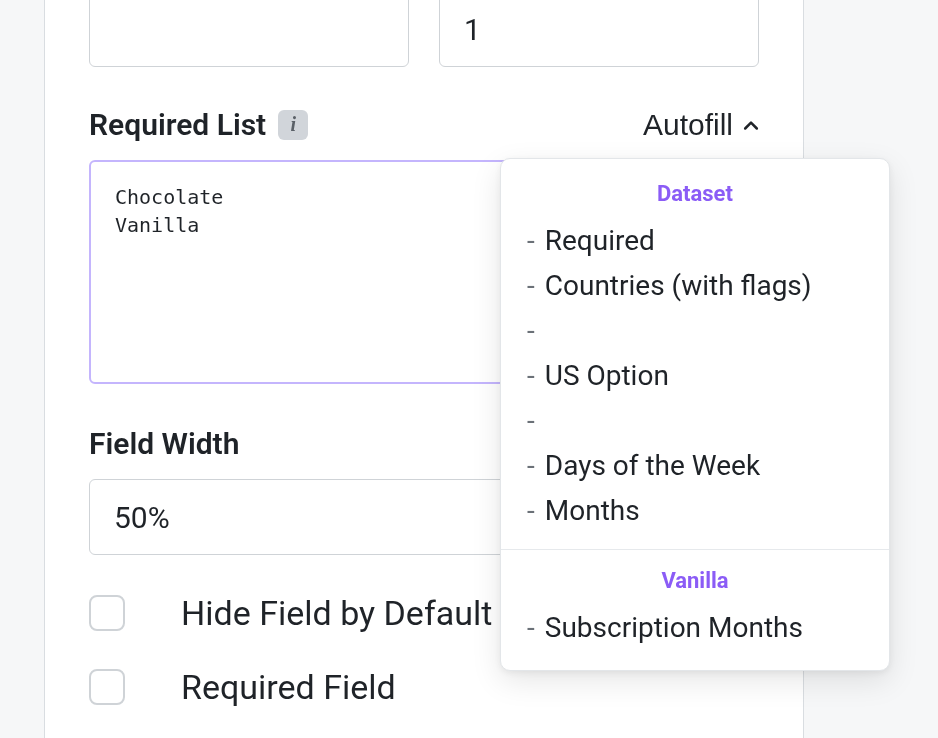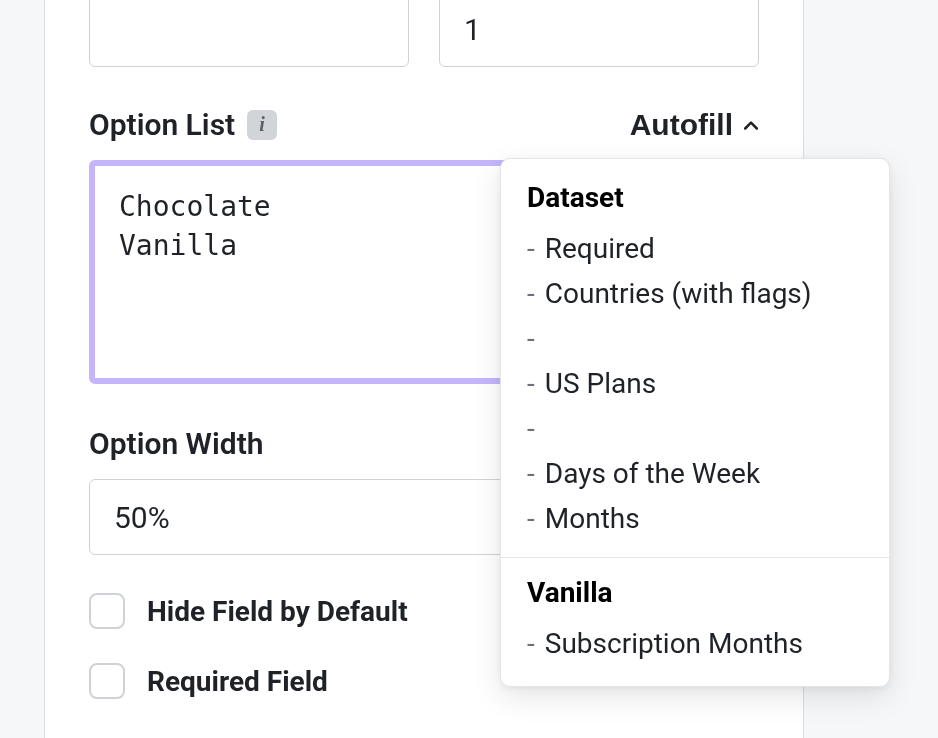--- a/index.html
+++ b/index.html
@@ -72,39 +72,39 @@
     font-family: Georgia, serif;
     font-style: italic;
     font-weight: 600;
     font-size: 20px;
   }
   .autofill-btn {
     display: flex;
     align-items: center;
     gap: 8px;
     font-size: 30px;
-    font-weight: 700;
+    font-weight: 400;
     color: #1f2328;
     cursor: pointer;
     background: none;
     border: none;
   }
   .chevron {
     width: 18px;
     height: 18px;
   }
   .chevron svg { display: block; }
   .textarea {
     width: 100%;
     height: 224px;
-    border: 6px solid #c4b5fd;
+    border: 2px solid #c4b5fd;
     border-radius: 6px;
     padding: 22px 24px;
     font-family: ui-monospace, SFMono-Regular, Menlo, Consolas, monospace;
-    font-size: 28px;
+    font-size: 20px;
     line-height: 1.38;
     color: #1f2328;
     background: #fff;
     white-space: pre;
     resize: none;
   }
   .checkbox-row {
     display: flex;
     align-items: center;
     gap: 22px;
@@ -113,44 +113,46 @@
   .checkbox {
     width: 36px;
     height: 36px;
     border: 2px solid #cfd3d7;
     border-radius: 8px;
     background: #fff;
     flex-shrink: 0;
     cursor: pointer;
   }
   .checkbox-label {
-    font-size: 28px;
-    font-weight: 700;
-    color: #1f2328;
+    font-size: 34px;
+    font-weight: 400;
+    color: #1f2328;
+    margin-left: 34px;
   }
   
   .dropdown {
     position: absolute;
     left: 500px;
     top: 158px;
     width: 390px;
     background: #fff;
     border: 1px solid #e3e6e9;
     border-radius: 10px;
     box-shadow: 0 10px 30px rgba(0,0,0,0.10), 0 2px 6px rgba(0,0,0,0.06);
     padding: 22px 0 20px 0;
   }
   .dropdown-section {
     padding: 0 26px;
   }
   .dropdown-heading {
-    font-size: 28px;
+    font-size: 22px;
     font-weight: 700;
-    color: #000000;
+    color: #8b5cf6;
     margin-bottom: 12px;
+    text-align: center;
   }
   .dropdown-item {
     display: flex;
     align-items: baseline;
     gap: 10px;
     font-size: 28px;
     color: #1f2328;
     padding: 6px 0;
     cursor: pointer;
   }
@@ -174,39 +176,39 @@
       <div class="input-box"></div>
     </div>
     <div class="col">
       <div class="input-box">1</div>
     </div>
   </div>
 
   <div class="field-group">
     <div class="label-row">
       <div class="label-left">
-        <span class="field-label">Option List</span>
+        <span class="field-label">Required List</span>
         <span class="info-icon">i</span>
       </div>
       <button class="autofill-btn">
         <span>Autofill</span>
         <span class="chevron">
           <svg viewBox="0 0 24 24" width="20" height="20" fill="none" stroke="#1f2328" stroke-width="3" stroke-linecap="round" stroke-linejoin="round">
               <polyline points="5 15 12 8 19 15"></polyline>
             </svg>
         </span>
       </button>
     </div>
     <textarea class="textarea" style="">Chocolate
 Vanilla</textarea>
   </div>
 
   <div class="field-group">
     <div class="label-row">
-      <span class="field-label">Option Width</span>
+      <span class="field-label">Field Width</span>
     </div>
     <div class="input-box">50%</div>
   </div>
 
   <div class="checkbox-row">
     <div class="checkbox"></div>
     <span class="checkbox-label">Hide Field by Default</span>
   </div>
 
   <div class="checkbox-row">
@@ -225,21 +227,21 @@
       </div>
     <div class="dropdown-item">
         <span class="dash">-</span>
         <span>Countries (with flags)</span>
       </div>
     <div class="dropdown-item">
         <span class="dash">-</span>
       </div>
     <div class="dropdown-item">
         <span class="dash">-</span>
-        <span>US Plans</span>
+        <span>US Option</span>
       </div>
     <div class="dropdown-item">
         <span class="dash">-</span>
       </div>
     <div class="dropdown-item">
         <span class="dash">-</span>
         <span>Days of the Week</span>
       </div>
     <div class="dropdown-item">
         <span class="dash">-</span>

